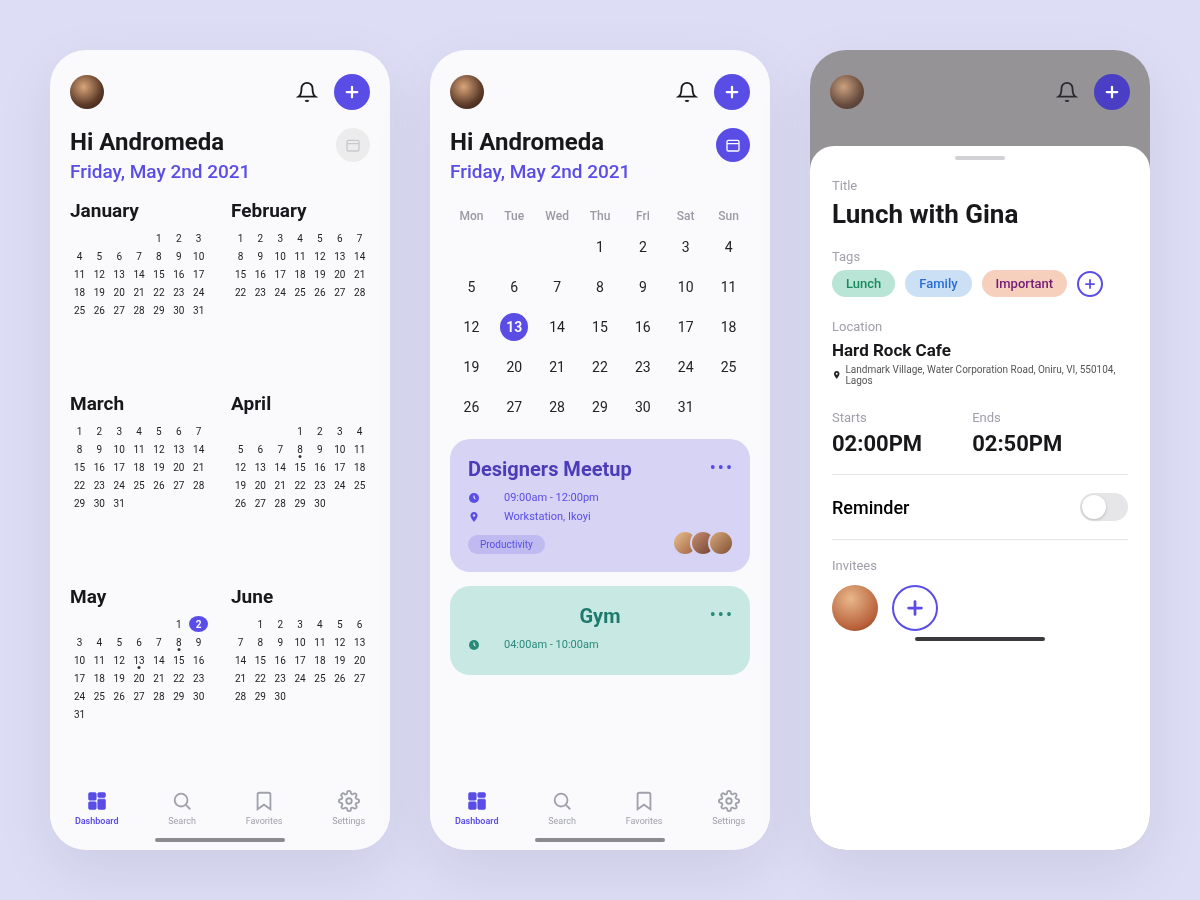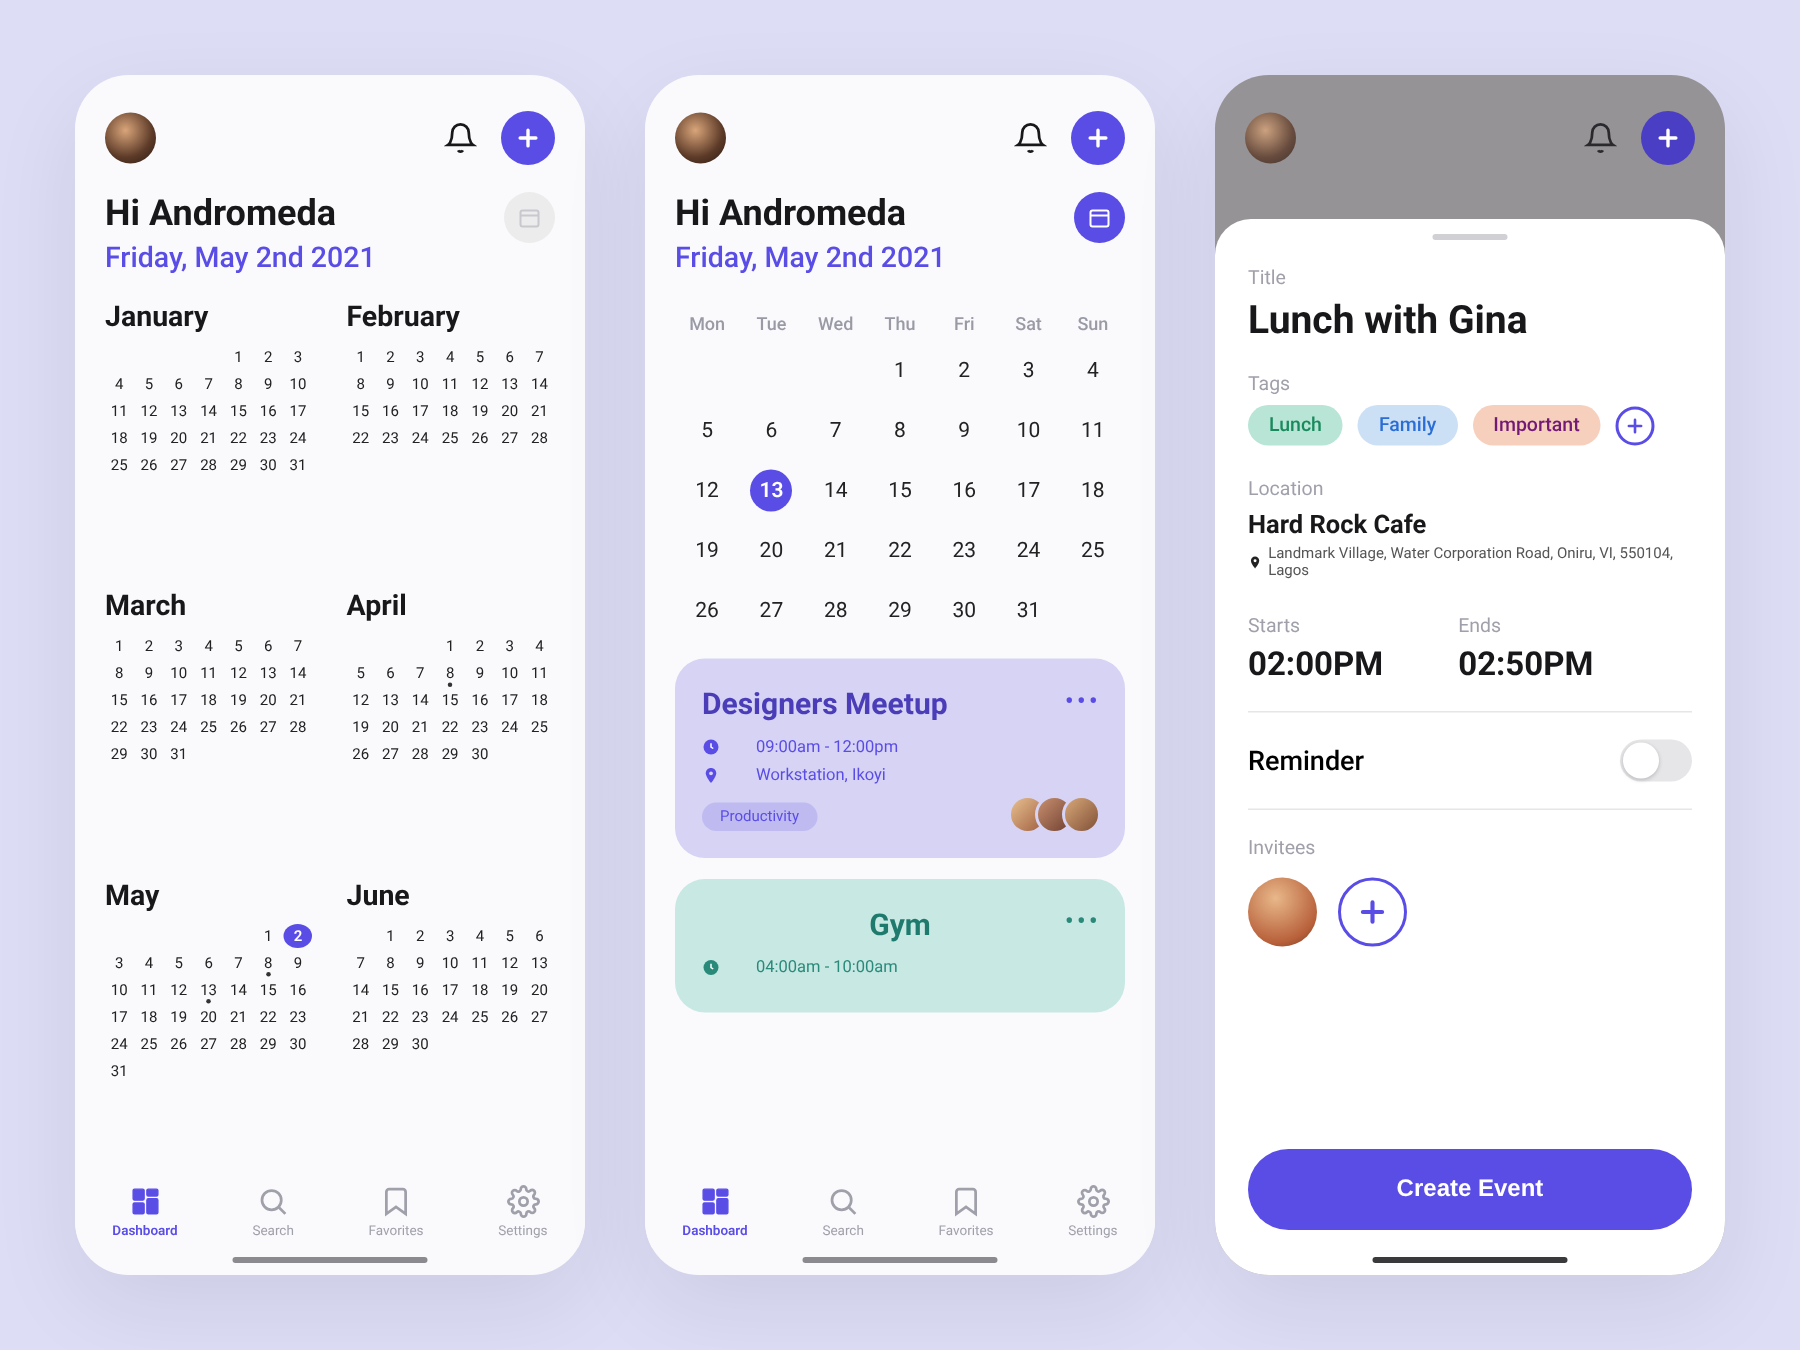--- a/index.html
+++ b/index.html
@@ -700,16 +700,15 @@
       <div class="field-label">Invitees</div>
       <div class="invitees">
         <div class="invitee-avatar"></div>
         <div class="add-invitee">
           <svg width="22" height="22" viewBox="0 0 24 24" stroke="#5A4DE6" stroke-width="3" stroke-linecap="round" fill="none">
               <path d="M12 5v14M5 12h14"></path>
             </svg>
         </div>
       </div>
     </div>
-    <button class="create-btn">Create Event</button>
     <div class="home-ind"></div>
   </div>
 </div>
 
 </body></html>

